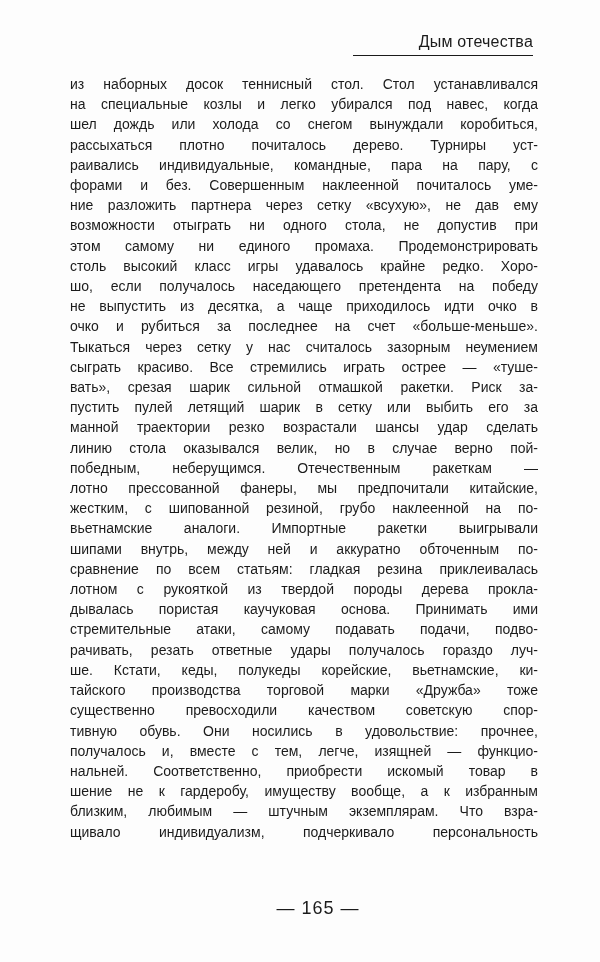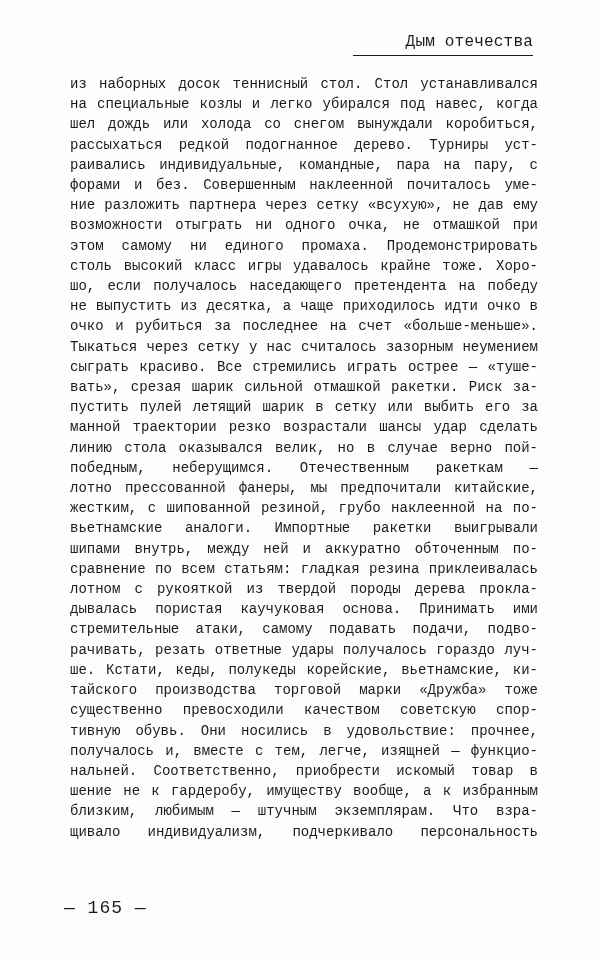--- a/index.html
+++ b/index.html
@@ -1,21 +1,21 @@
 <!DOCTYPE html>
 <html lang="ru"><head>
 <meta charset="utf-8">
 <style>
   html, body { margin: 0; padding: 0; background: #ffffff; }
   .page {
     position: relative;
     width: 600px;
     height: 962px;
     background: #fdfdfd;
-    font-family: Liberation Mono, monospace;
+    font-family: Liberation Sans, sans-serif;
     color: #1b1b1b;
     overflow: hidden;
   }
   .running-header {
     position: absolute;
     top: 32px;
     right: 67px;
     text-align: right;
   }
   .chapter-title {
@@ -40,49 +40,50 @@
   .body-text .line {
     font-size: 14px;
     line-height: 20.2px;
     text-align: justify;
     text-align-last: justify;
     -moz-text-align-last: justify;
     white-space: normal;
   }
   .page-number {
     position: absolute;
-    left: 64px;
+    left: 84px;
     top: 896px;
     width: 468px;
+    text-align: center;
     font-size: 18px;
     line-height: 24px;
     letter-spacing: 1px;
   }
 </style>
 </head>
 <body>
 
 <div class="page">
 
   <div class="running-header">
     <div class="chapter-title">Дым отечества</div>
     <div class="header-rule"></div>
   </div>
 
   <div class="body-text">
       <div class="line">из наборных досок теннисный стол. Стол устанавливался</div>
       <div class="line">на специальные козлы и легко убирался под навес, когда</div>
       <div class="line">шел дождь или холода со снегом вынуждали коробиться,</div>
-      <div class="line">рассыхаться редкой подогнанное дерево. Турниры уст-</div>
+      <div class="line">рассыхаться плотно почиталось дерево. Турниры уст-</div>
       <div class="line">раивались индивидуальные, командные, пара на пару, с</div>
       <div class="line">форами и без. Совершенным наклеенной почиталось уме-</div>
       <div class="line">ние разложить партнера через сетку «всухую», не дав ему</div>
-      <div class="line">возможности отыграть ни одного очка, не отмашкой при</div>
+      <div class="line">возможности отыграть ни одного стола, не допустив при</div>
       <div class="line">этом самому ни единого промаха. Продемонстрировать</div>
-      <div class="line">столь высокий класс игры удавалось крайне тоже. Хоро-</div>
+      <div class="line">столь высокий класс игры удавалось крайне редко. Хоро-</div>
       <div class="line">шо, если получалось наседающего претендента на победу</div>
       <div class="line">не выпустить из десятка, а чаще приходилось идти очко в</div>
       <div class="line">очко и рубиться за последнее на счет «больше-меньше».</div>
       <div class="line">Тыкаться через сетку у нас считалось зазорным неумением</div>
       <div class="line">сыграть красиво. Все стремились играть острее — «туше-</div>
       <div class="line">вать», срезая шарик сильной отмашкой ракетки. Риск за-</div>
       <div class="line">пустить пулей летящий шарик в сетку или выбить его за</div>
       <div class="line">манной траектории резко возрастали шансы удар сделать</div>
       <div class="line">линию стола оказывался велик, но в случае верно пой-</div>
       <div class="line">победным, неберущимся. Отечественным ракеткам —</div>

